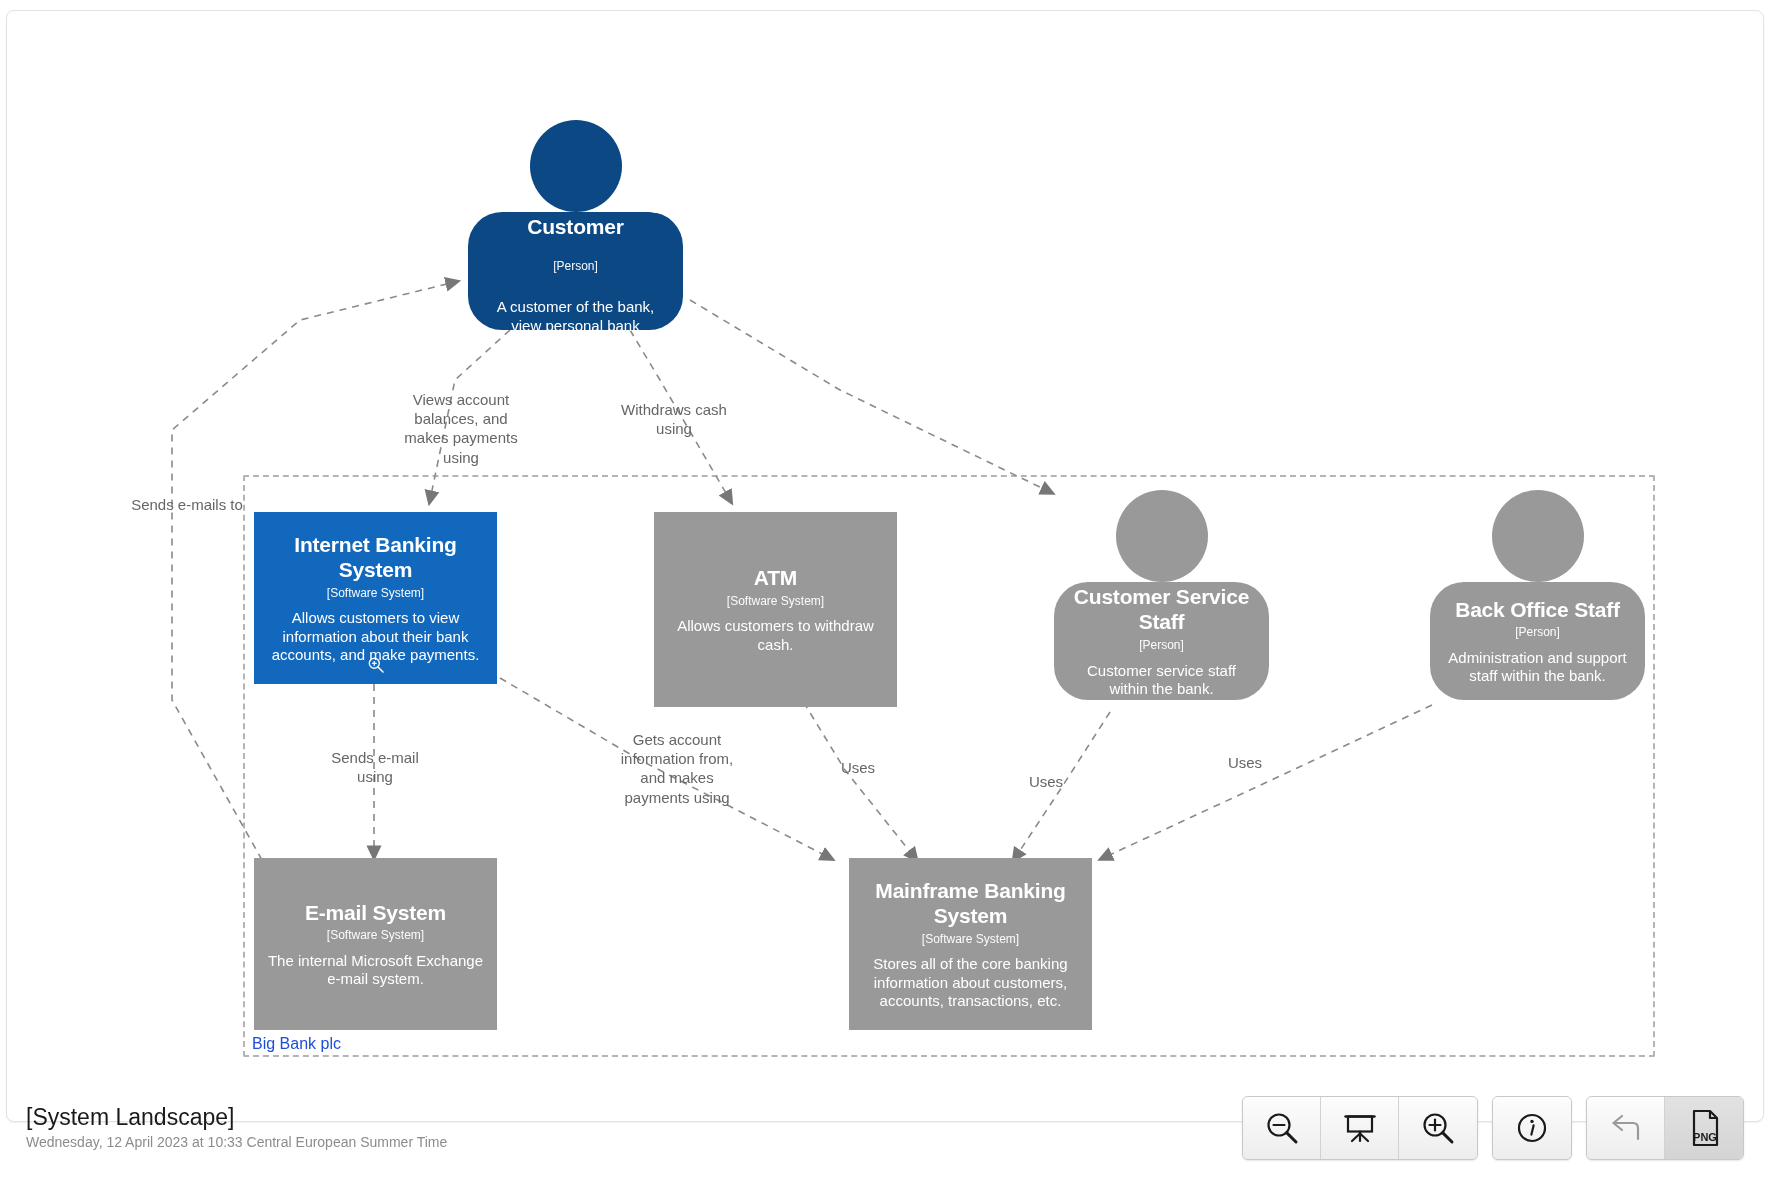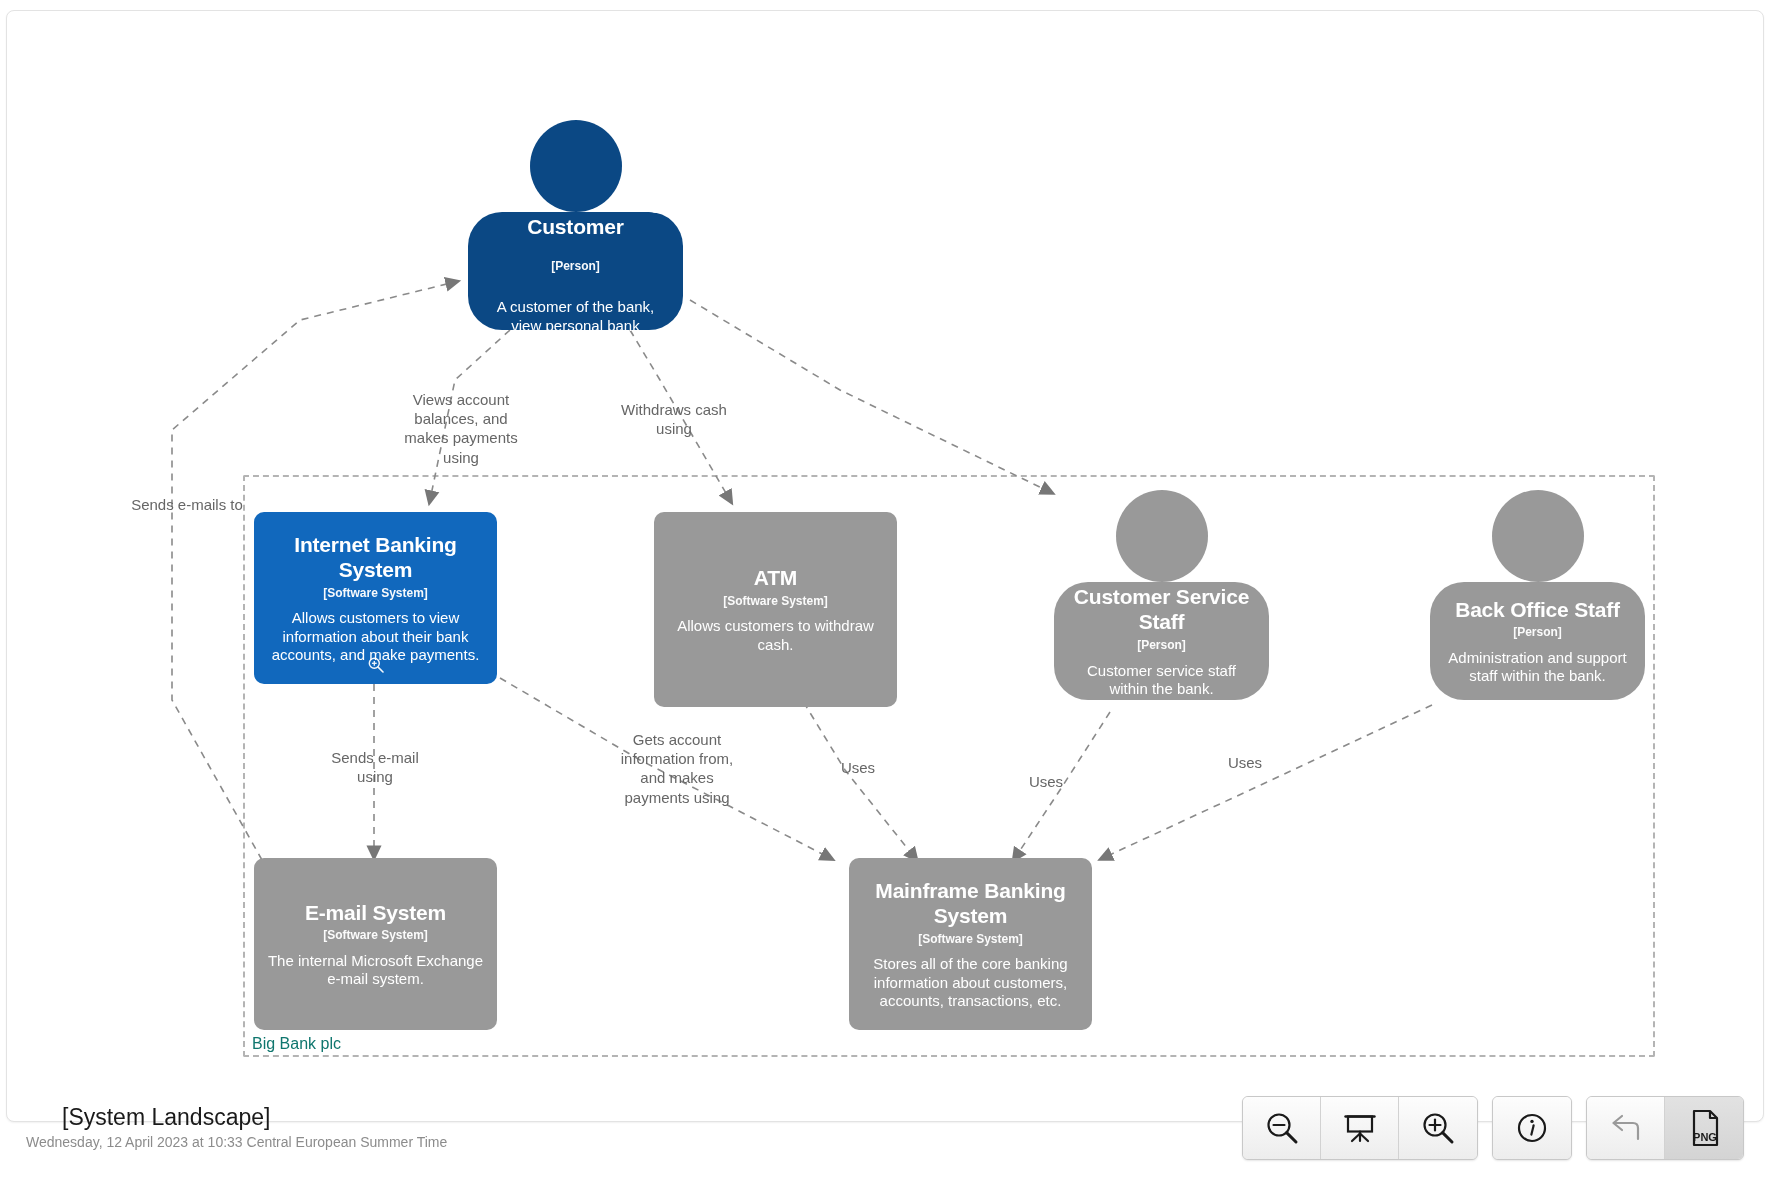--- a/index.html
+++ b/index.html
@@ -46,49 +46,49 @@
   
   .boundary {
     position: absolute;
     border: 2px dashed #b4b4b4;
     border-radius: 2px;
     background: transparent;
   }
   .boundary-label {
     position: absolute;
     font-size: 16px;
-    color: #0f766e;
+    color: #1d4ed8;
     white-space: nowrap;
   }
 
   
   .node {
     position: absolute;
     color: #ffffff;
     text-align: center;
     display: flex;
     flex-direction: column;
     align-items: center;
     justify-content: center;
     padding: 8px 12px;
     line-height: 1.22;
     overflow: visible;
   }
   .node.software {
-    border-radius: 10px;
+    border-radius: 0;
   }
   .node-name {
     font-size: 21px;
     font-weight: bold;
     letter-spacing: -0.2px;
     margin-bottom: 3px;
   }
   .node-type {
     font-size: 12px;
-    font-weight: bold;
+    font-weight: normal;
     margin-bottom: 9px;
     opacity: 0.97;
   }
   .node-desc {
     font-size: 15px;
     font-weight: normal;
   }
 
   
   .person {
@@ -131,21 +131,20 @@
 
   
   .caption {
     position: absolute;
     left: 26px;
     bottom: 34px;
   }
   .caption-title {
     font-size: 23px;
     color: #1a1a1a;
-    margin-left: 36px;
   }
   .caption-sub {
     font-size: 14px;
     color: #8c8c8c;
     margin-top: 3px;
   }
 
   
   .toolbar {
     position: absolute;

